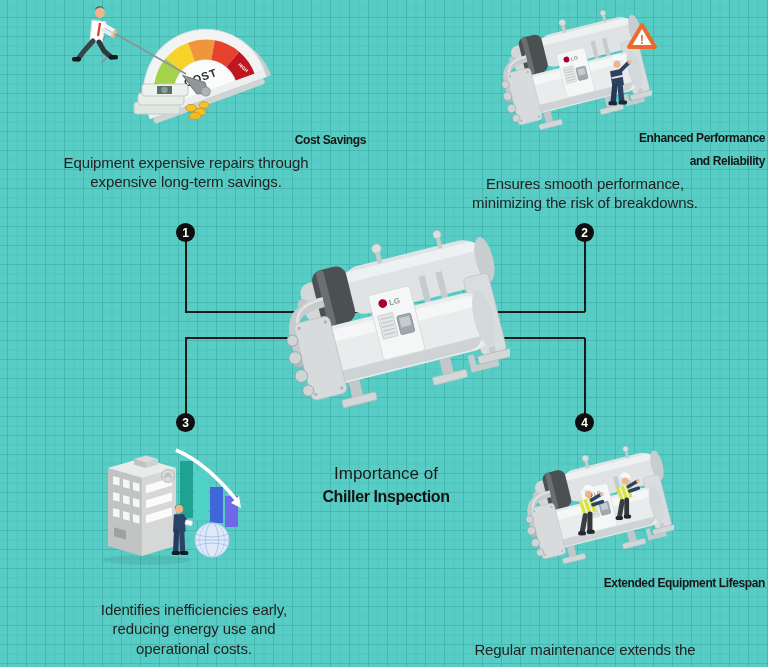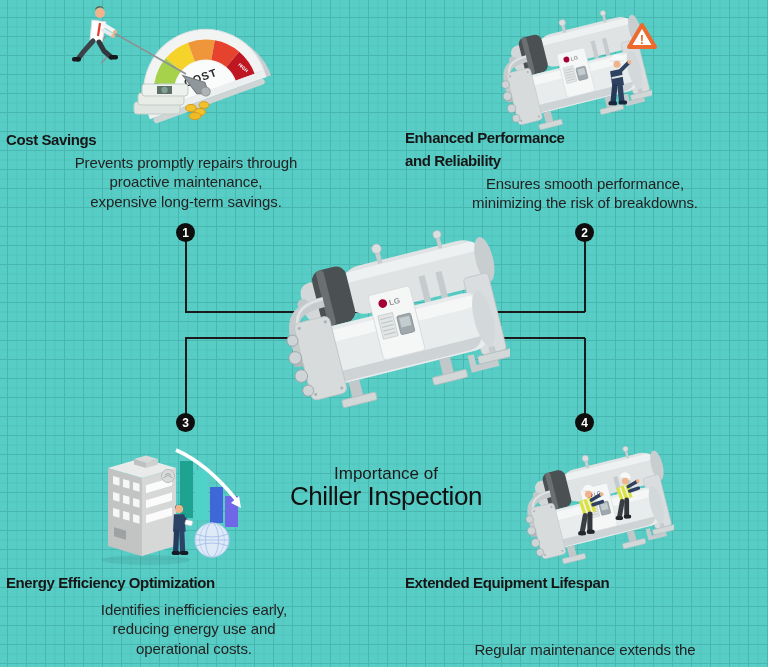--- a/index.html
+++ b/index.html
@@ -11,36 +11,36 @@
       linear-gradient(#47b7b0 1px, transparent 1px),
       linear-gradient(90deg,#47b7b0 1px, transparent 1px),
       linear-gradient(#4fc3bc 1px, transparent 1px),
       linear-gradient(90deg,#4fc3bc 1px, transparent 1px);
     background-size:19px 19px,19px 19px,9.5px 9.5px,9.5px 9.5px;
     background-position:7px -2px,7px -2px,16.5px 7.5px,16.5px 7.5px;
   }
   .abs{position:absolute;}
   .txt-center{text-align:center;}
   .sec-title{
-    font-size:15px;font-weight:700;color:#161616;letter-spacing:-0.4px;
-    line-height:22.5px;text-align:left;width:360px;
+    font-size:12px;font-weight:700;color:#161616;letter-spacing:-0.4px;
+    line-height:22.5px;text-align:right;width:360px;
   }
   .sec-desc{
     font-size:15px;color:#222;letter-spacing:-0.1px;
     line-height:19.3px;text-align:center;width:360px;
   }
   .badge{
     position:absolute;width:19px;height:19px;border-radius:50%;
     background:#0e0e0e;color:#ffffff;font-size:12px;font-weight:700;
     display:flex;align-items:center;justify-content:center;z-index:3;
   }
   .cline{position:absolute;background:#1a1a1a;z-index:1;}
   .ill{position:absolute;z-index:2;}
   #center-title-top{font-size:17px;color:#1b1b1b;line-height:20px;}
-  #center-title-main{font-size:26px;font-weight:400;color:#111;letter-spacing:-0.4px;line-height:25px;}
+  #center-title-main{font-size:16px;font-weight:700;color:#111;letter-spacing:-0.4px;line-height:25px;}
 </style>
 </head>
 <body>
 
 <svg width="0" height="0" style="position:absolute" aria-hidden="true">
   <defs>
     <symbol id="sym-chiller" viewBox="0 0 300 240">
       <g transform="rotate(-14 150 125)">
 
         <rect x="95" y="52" width="190" height="62" rx="31" fill="#dfe3e4"></rect>
@@ -288,40 +288,38 @@
   </svg>
 
   <svg class="ill" style="left:478px;top:428px;" width="212" height="140" viewBox="0 0 212 140">
     <use href="#sym-chiller" x="38" y="10" width="158" height="126"></use>
     <use href="#sym-worker-vest" x="128" y="40" width="34" height="58"></use>
     <use href="#sym-worker-vest" x="90" y="52" width="36" height="62"></use>
   </svg>
 
   <div class="abs sec-title" style="left:6px;top:129px;">Cost Savings</div>
   <div class="abs sec-desc" style="left:6px;top:153px;">
-    <div>Prevents promptly repairs through</div>
-    <div>proactive maintenance,</div>
+    <div>Equipment expensive repairs through</div>
     <div>expensive long-term savings.</div>
   </div>
 
   <div class="abs sec-title" style="left:405px;top:127px;">
     <div>Enhanced Performance</div>
     <div>and Reliability</div>
   </div>
   <div class="abs sec-desc" style="left:405px;top:174px;">
     <div>Ensures smooth performance,</div>
     <div>minimizing the risk of breakdowns.</div>
   </div>
 
   <div class="abs txt-center" style="left:206px;top:428px;width:360px;z-index:2;margin-top:36px;">
     <div id="center-title-top">Importance of</div>
     <div id="center-title-main">Chiller Inspection</div>
   </div>
 
-  <div class="abs sec-title" style="left:6px;top:572px;">Energy Efficiency Optimization</div>
   <div class="abs sec-desc" style="left:14px;top:600px;">
     <div>Identifies inefficiencies early,</div>
     <div>reducing energy use and</div>
     <div>operational costs.</div>
   </div>
 
   <div class="abs sec-title" style="left:405px;top:572px;">Extended Equipment Lifespan</div>
   <div class="abs sec-desc" style="left:405px;top:600px;margin-top:40px;">
     <div>Regular maintenance extends the</div>
   </div>

